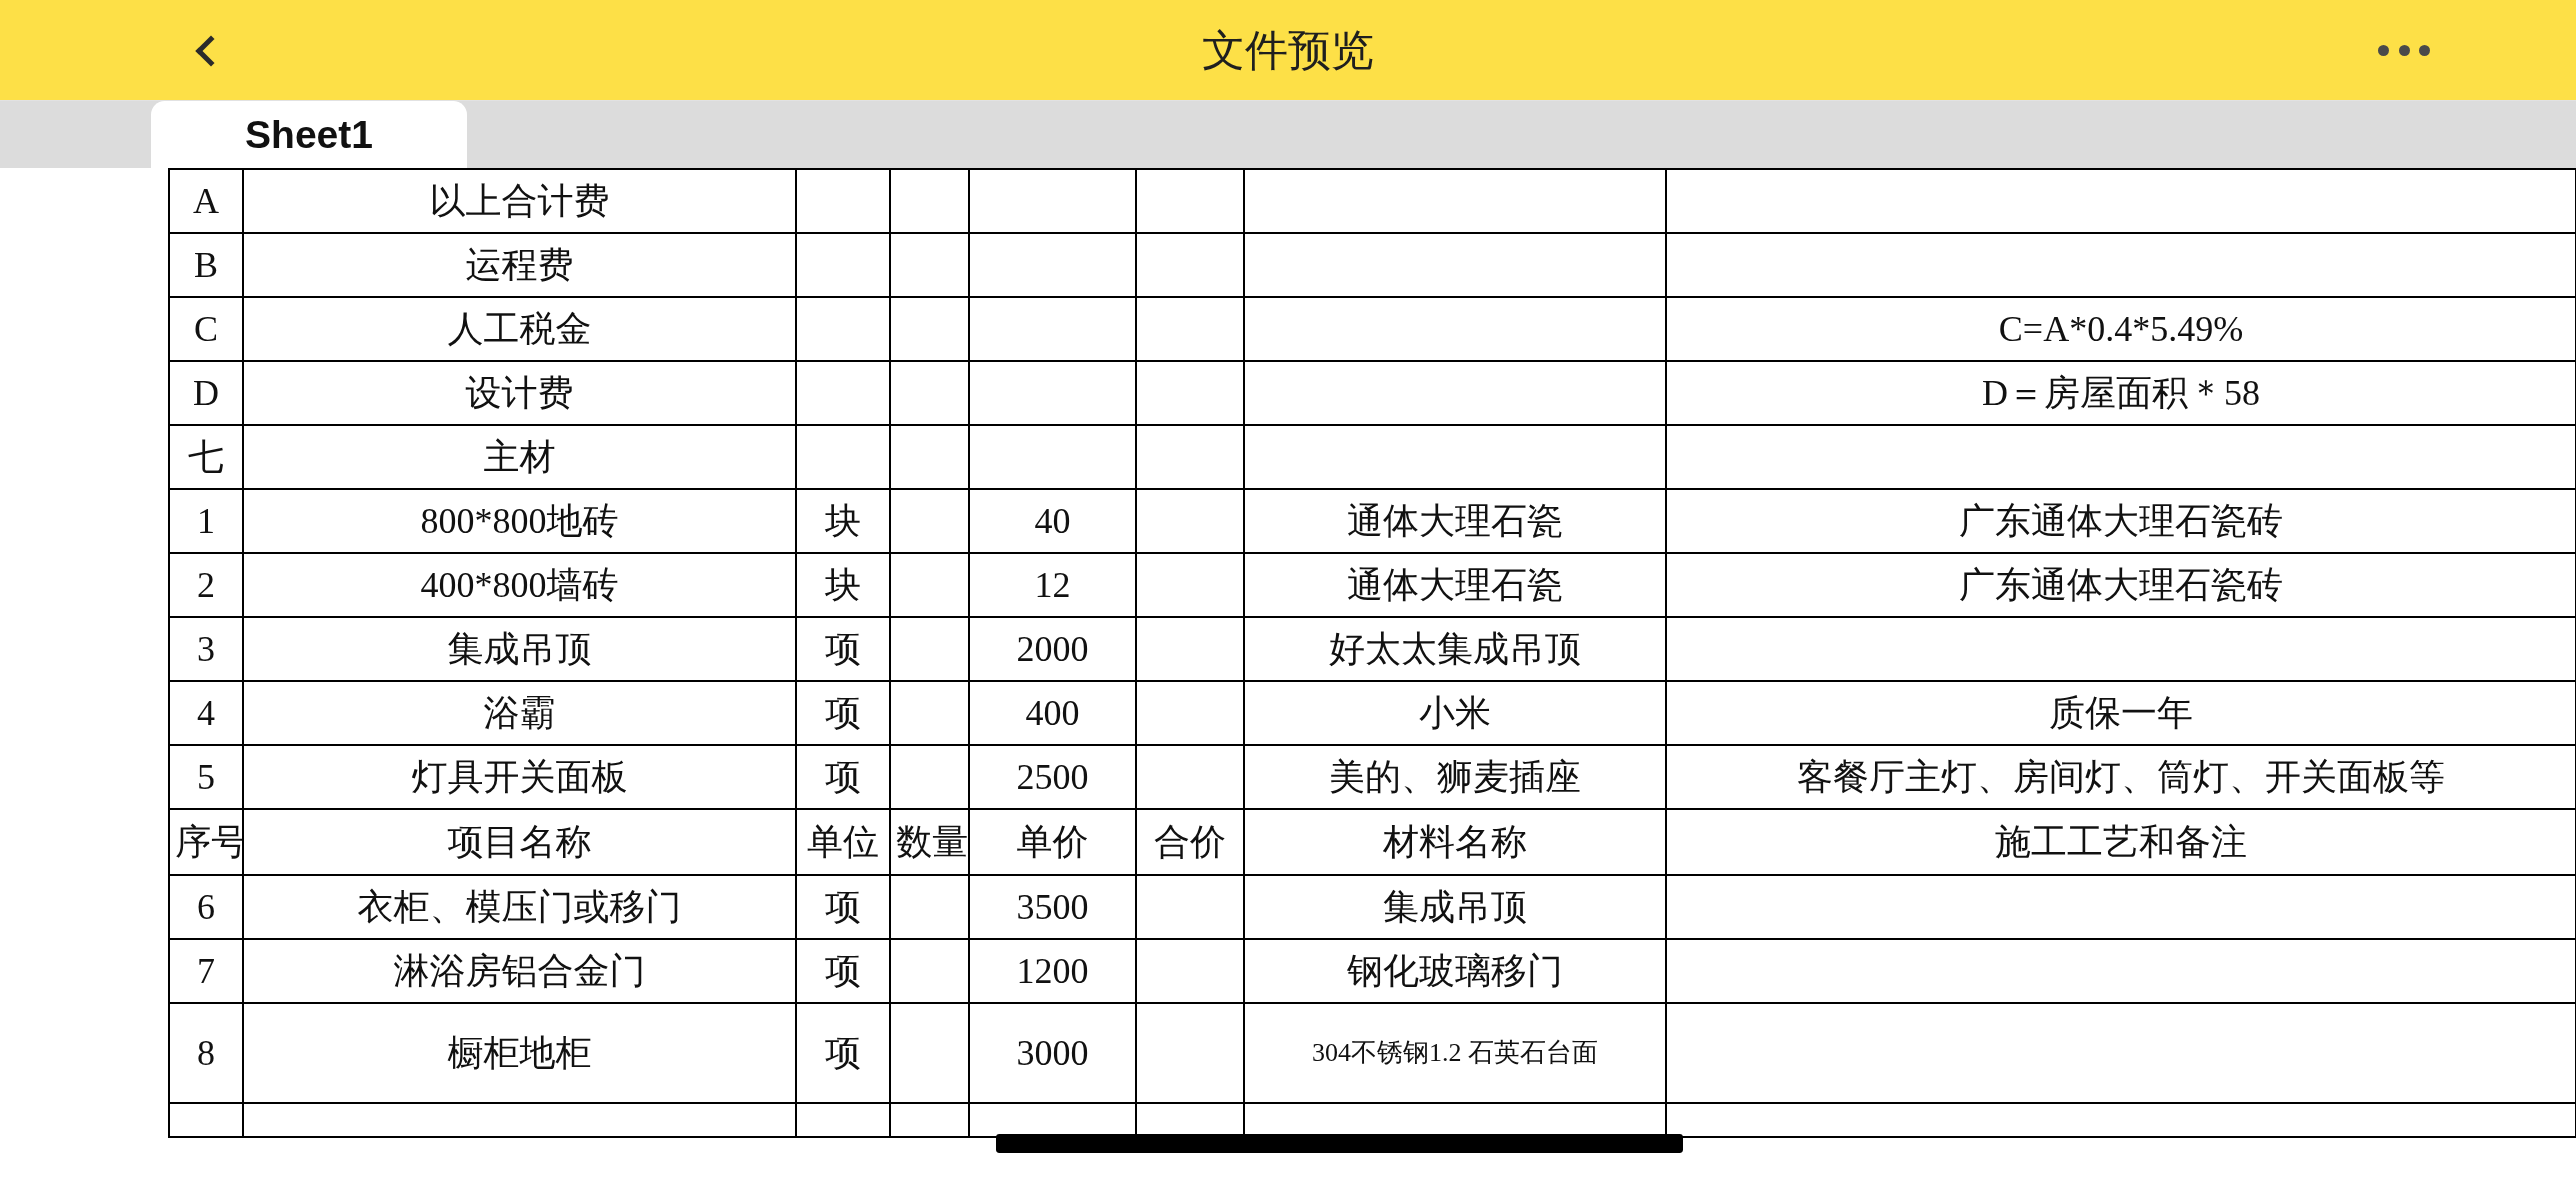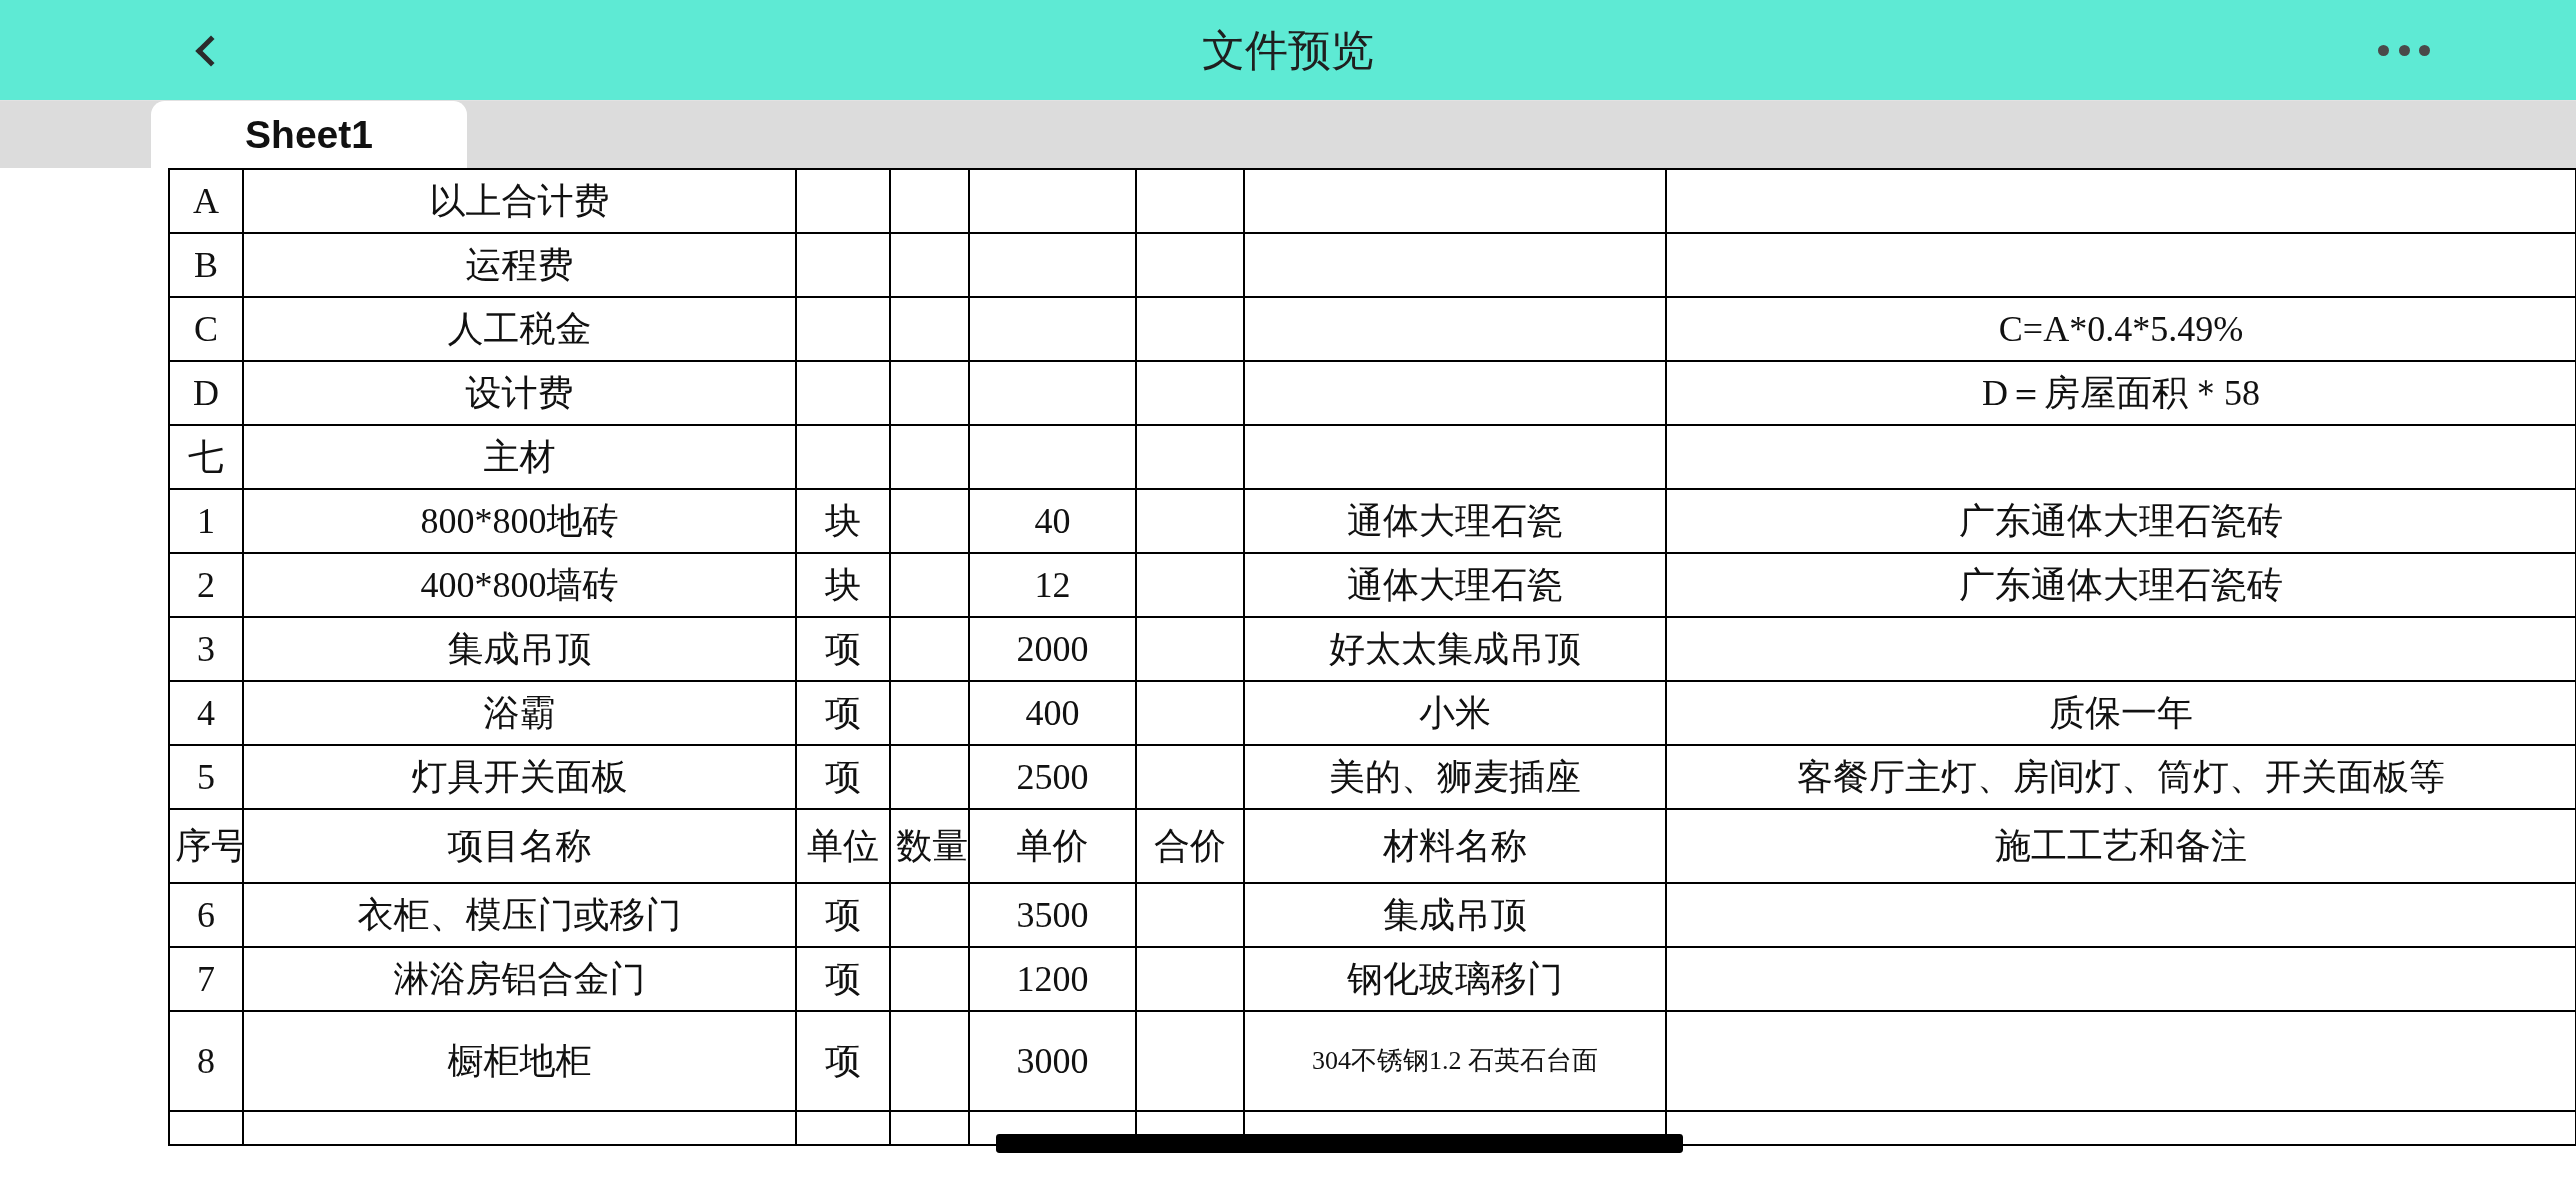--- a/index.html
+++ b/index.html
@@ -8,21 +8,21 @@
     width: 2576px; height: 1191px;
     background: #ffffff;
     font-family: "Liberation Sans", sans-serif;
     overflow: hidden;
   }
 
   
   .topbar {
     position: relative;
     height: 101px;
-    background: #5eead4;
+    background: #fde047;
     border-bottom: 0.9px solid #e2e2e2;
   }
   .back-btn {
     position: absolute;
     left: 172px; top: 0;
     height: 101px;
     width: 77px;
     display: flex; align-items: center; justify-content: center;
     cursor: pointer;
   }
@@ -126,21 +126,21 @@
   
   col.c0 { width: 74px; }
   col.c1 { width: 553px; }
   col.c2 { width: 94px; }
   col.c3 { width: 79px; }
   col.c4 { width: 167px; }
   col.c5 { width: 108px; }
   col.c6 { width: 422px; }
   col.c7 { width: 910px; }
 
-  tr.hdr td { height: 74px; }
+  tr.hdr td { height: 66px; }
   tr.tall td { height: 100px; white-space: normal; }
   tr.tall td.wrapcell { font-size: 26px; line-height: 1.14; text-align: center; }
   tr.last td { height: 34px; }
 
   
   .redaction {
     position: absolute;
     left: 996px;
     top: 966px;
     width: 687px;

